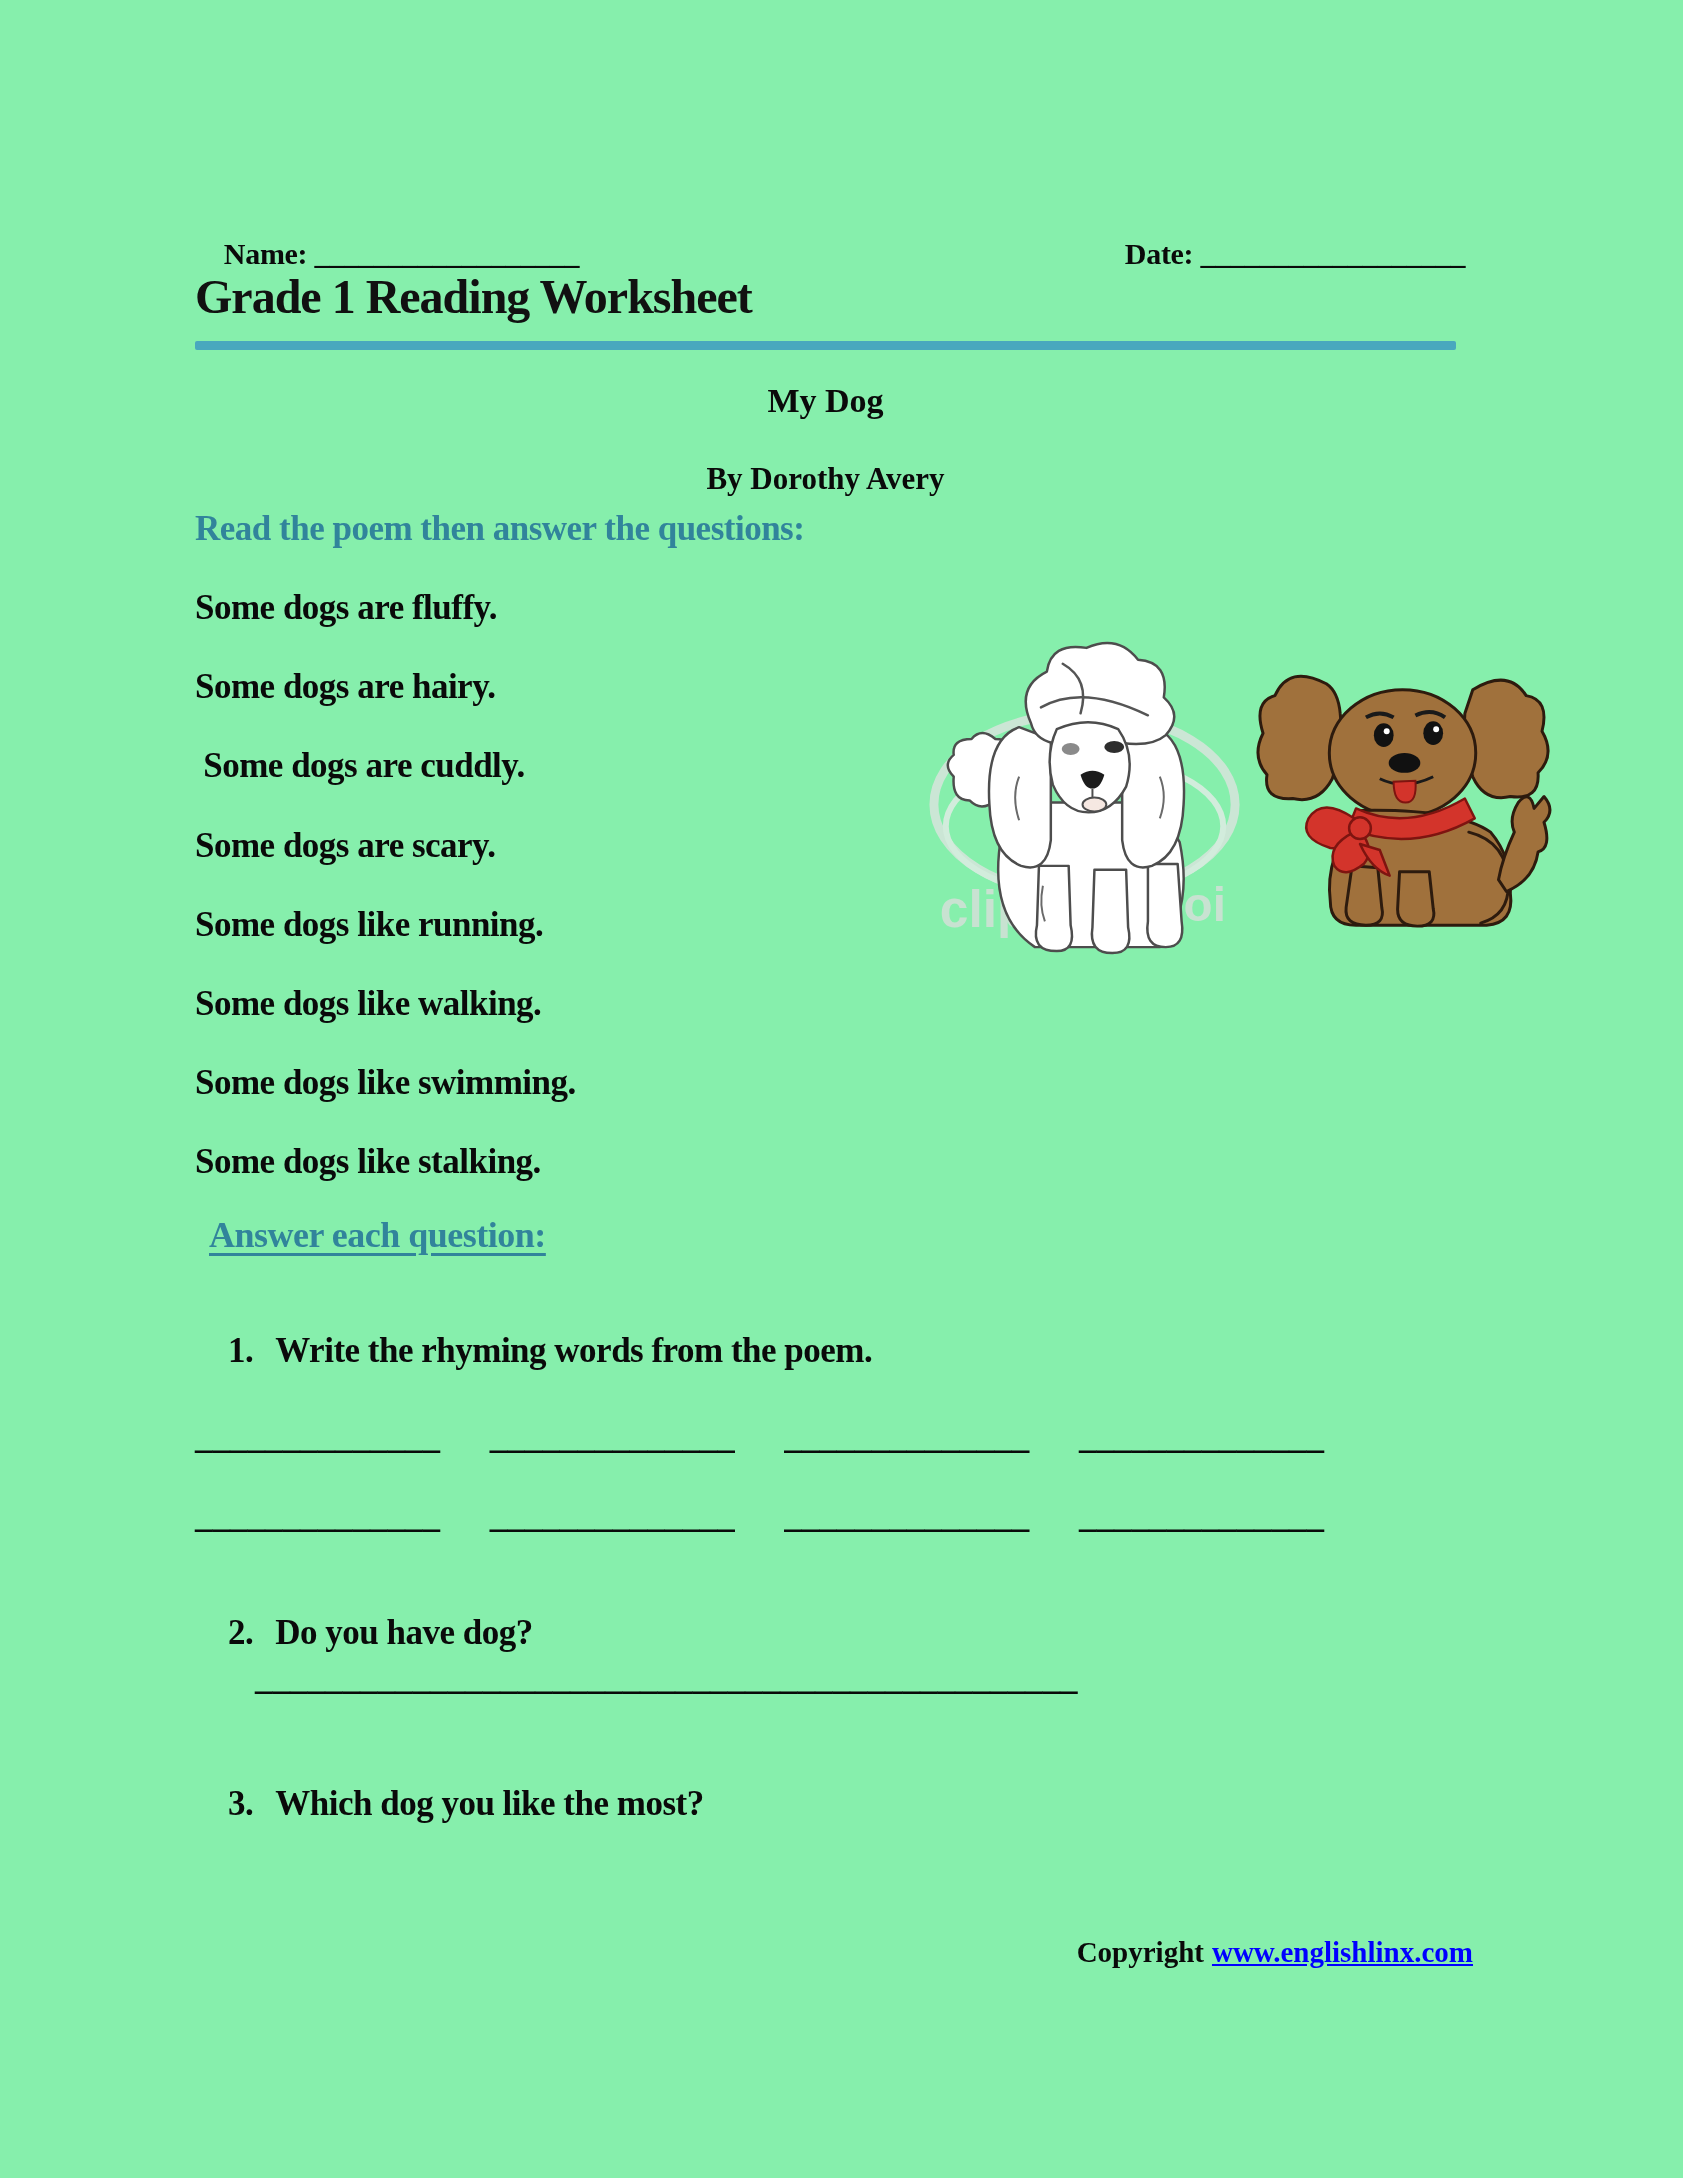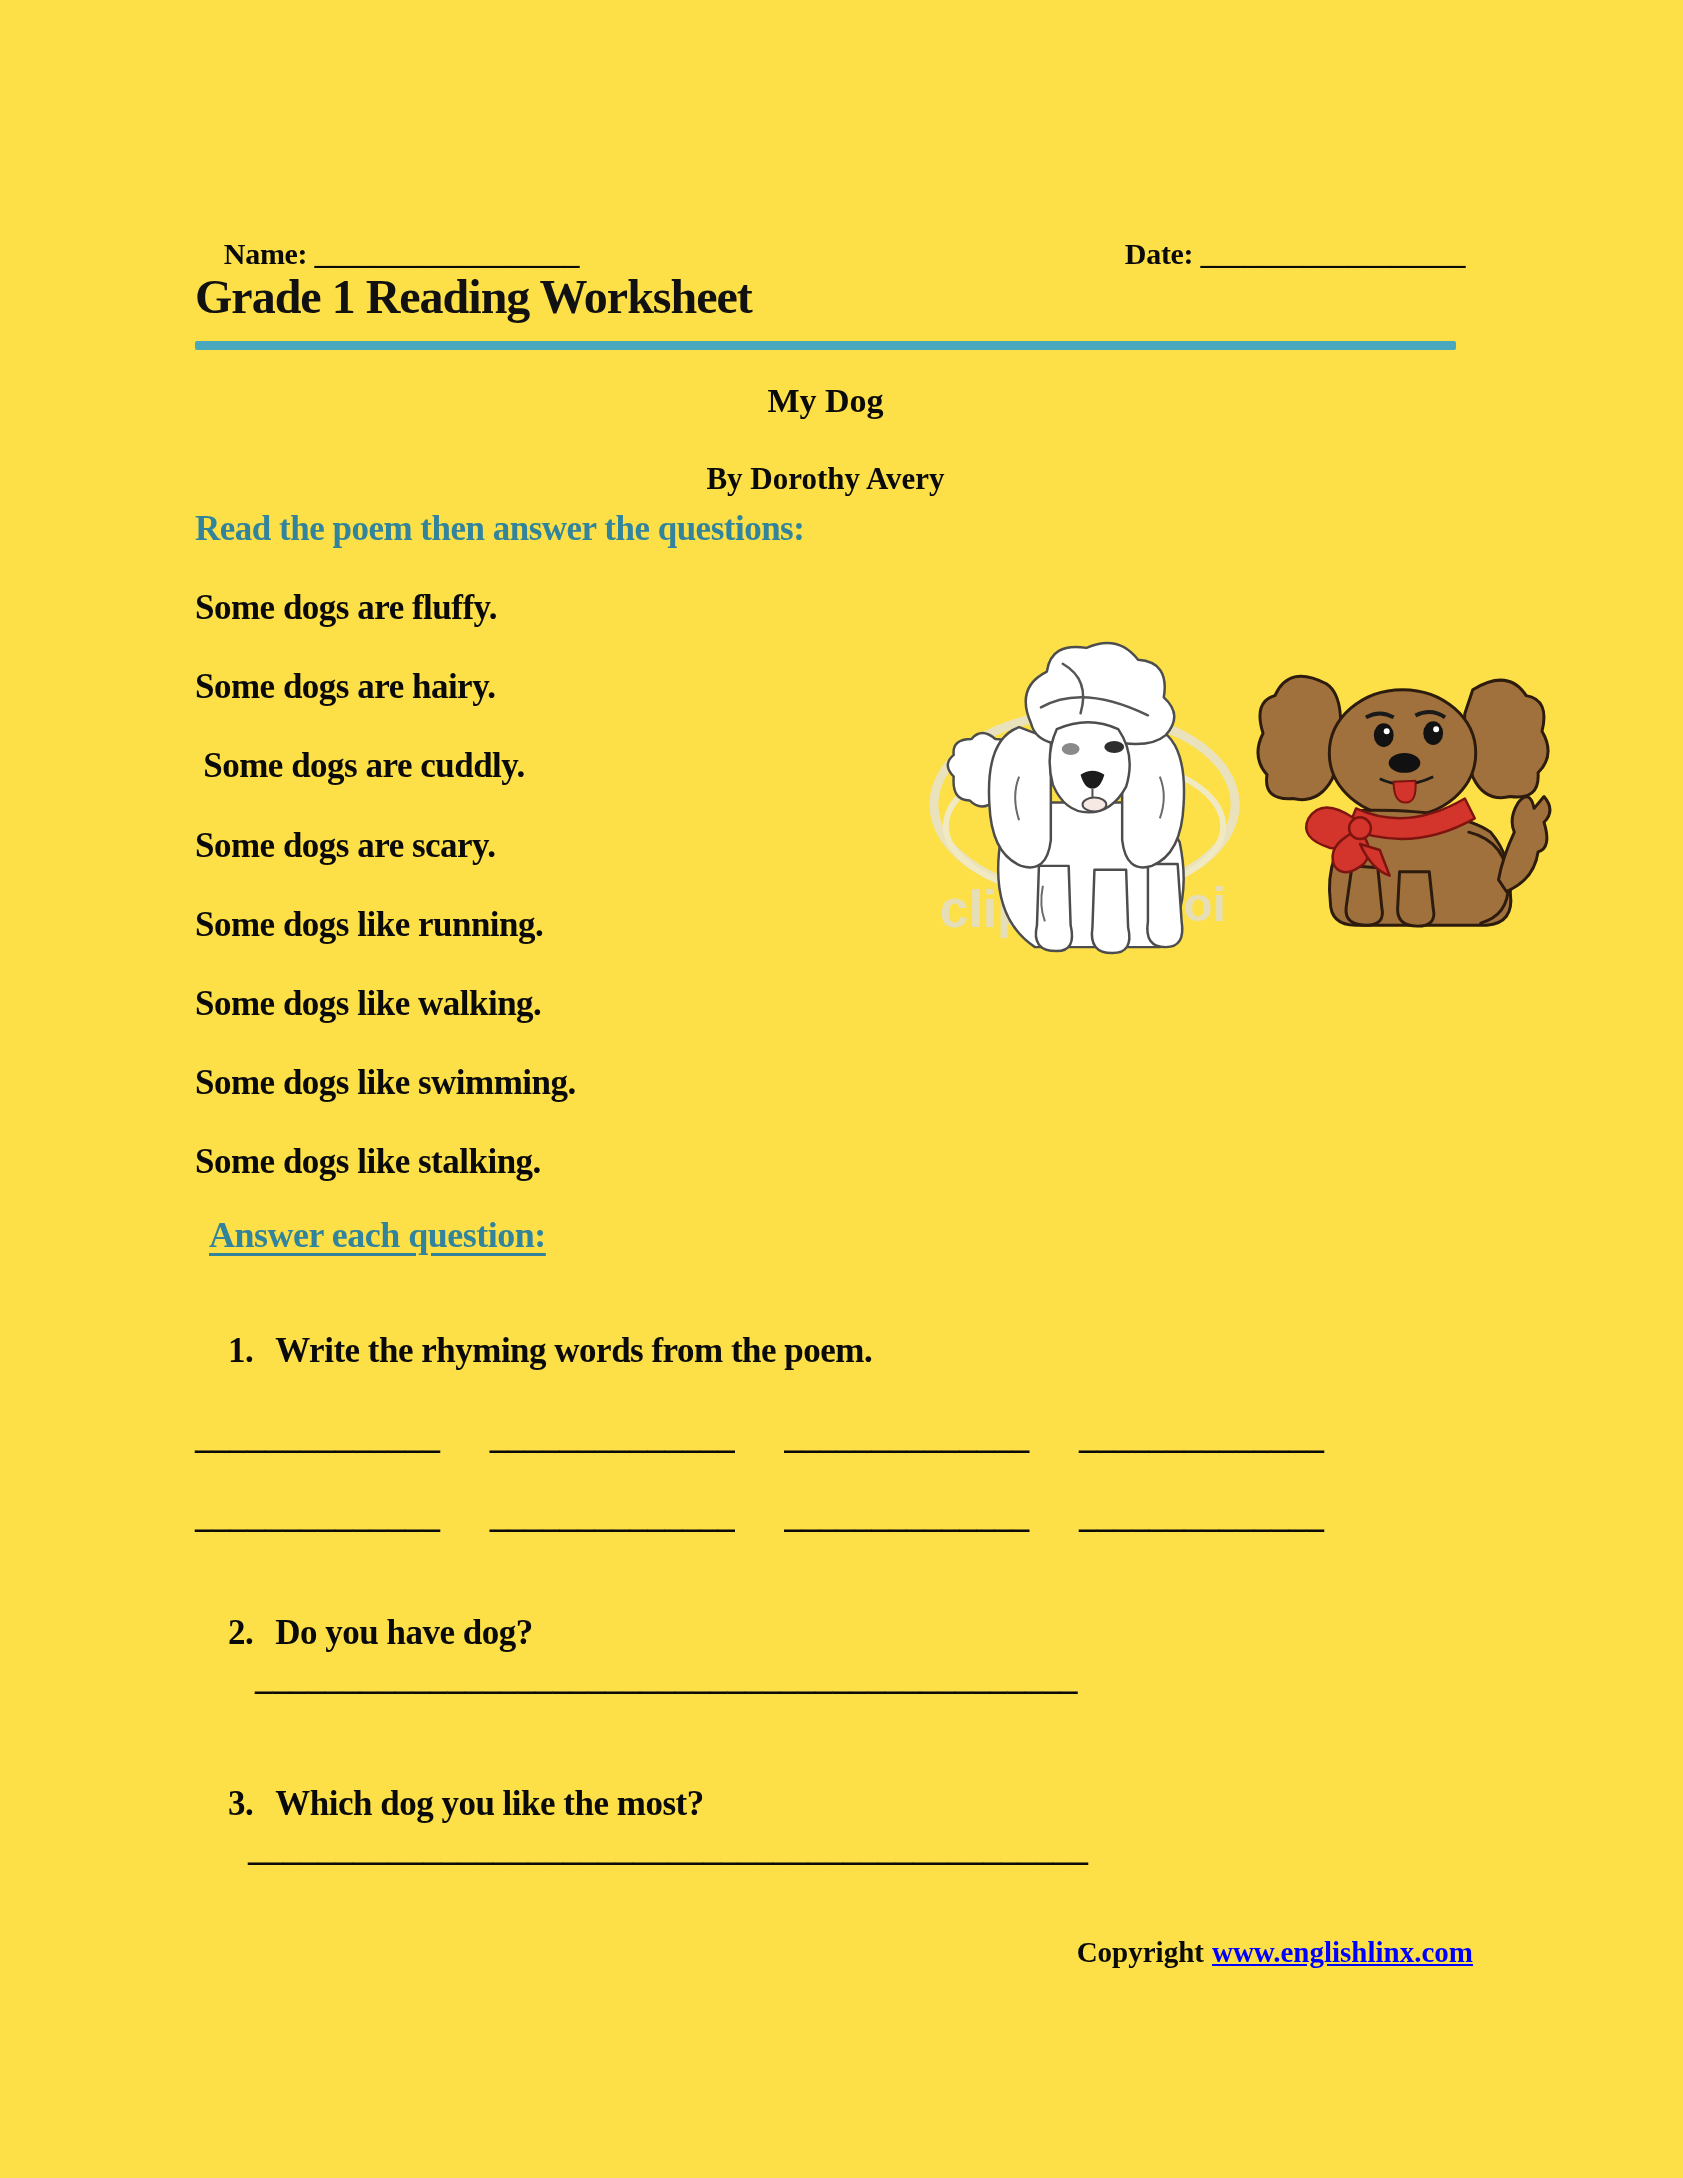--- a/index.html
+++ b/index.html
@@ -1,19 +1,19 @@
 <!DOCTYPE html>
 <html><head>
 <meta charset="utf-8">
 <style>
   html,body{margin:0;padding:0;background:#ffffff;}
   .page{
     position:relative;
     width:1683px;height:2178px;
-    background:#fde047;
+    background:#86efac;
     font-family:"Liberation Serif",serif;
     font-weight:700;
     color:#0a0a0a;
     overflow:hidden;
   }
   .abs{position:absolute;white-space:pre;}
   .hdr{font-size:30px;letter-spacing:-0.3px;}
   .title{font-size:48px;letter-spacing:-1px;color:#111;}
   .rule{position:absolute;left:195px;top:341px;width:1261px;height:9px;background:#49A8BE;border-radius:2px;}
   .center-band{position:absolute;left:195px;width:1261px;text-align:center;margin-top:20px;}
@@ -174,20 +174,19 @@
   </div>
 
   <div class="question" style="top:1573px;">
     <span class="q-num">2.</span><span class="q-text">Do you have dog?</span>
   </div>
   <div class="abs blank-long" style="left:255px;top:1658px;">_______________________________________________</div>
 
   <div class="question" style="top:1744px;">
     <span class="q-num">3.</span><span class="q-text">Which dog you like the most?</span>
   </div>
-  <div class="abs blank-long" style="left:248px;top:1829px;">________________________________________________</div>
 
   <div class="copyright">
     <span>Copyright</span><a href="#">www.englishlinx.com</a>
   </div>
 
 </div>
 
 
 </body></html>

